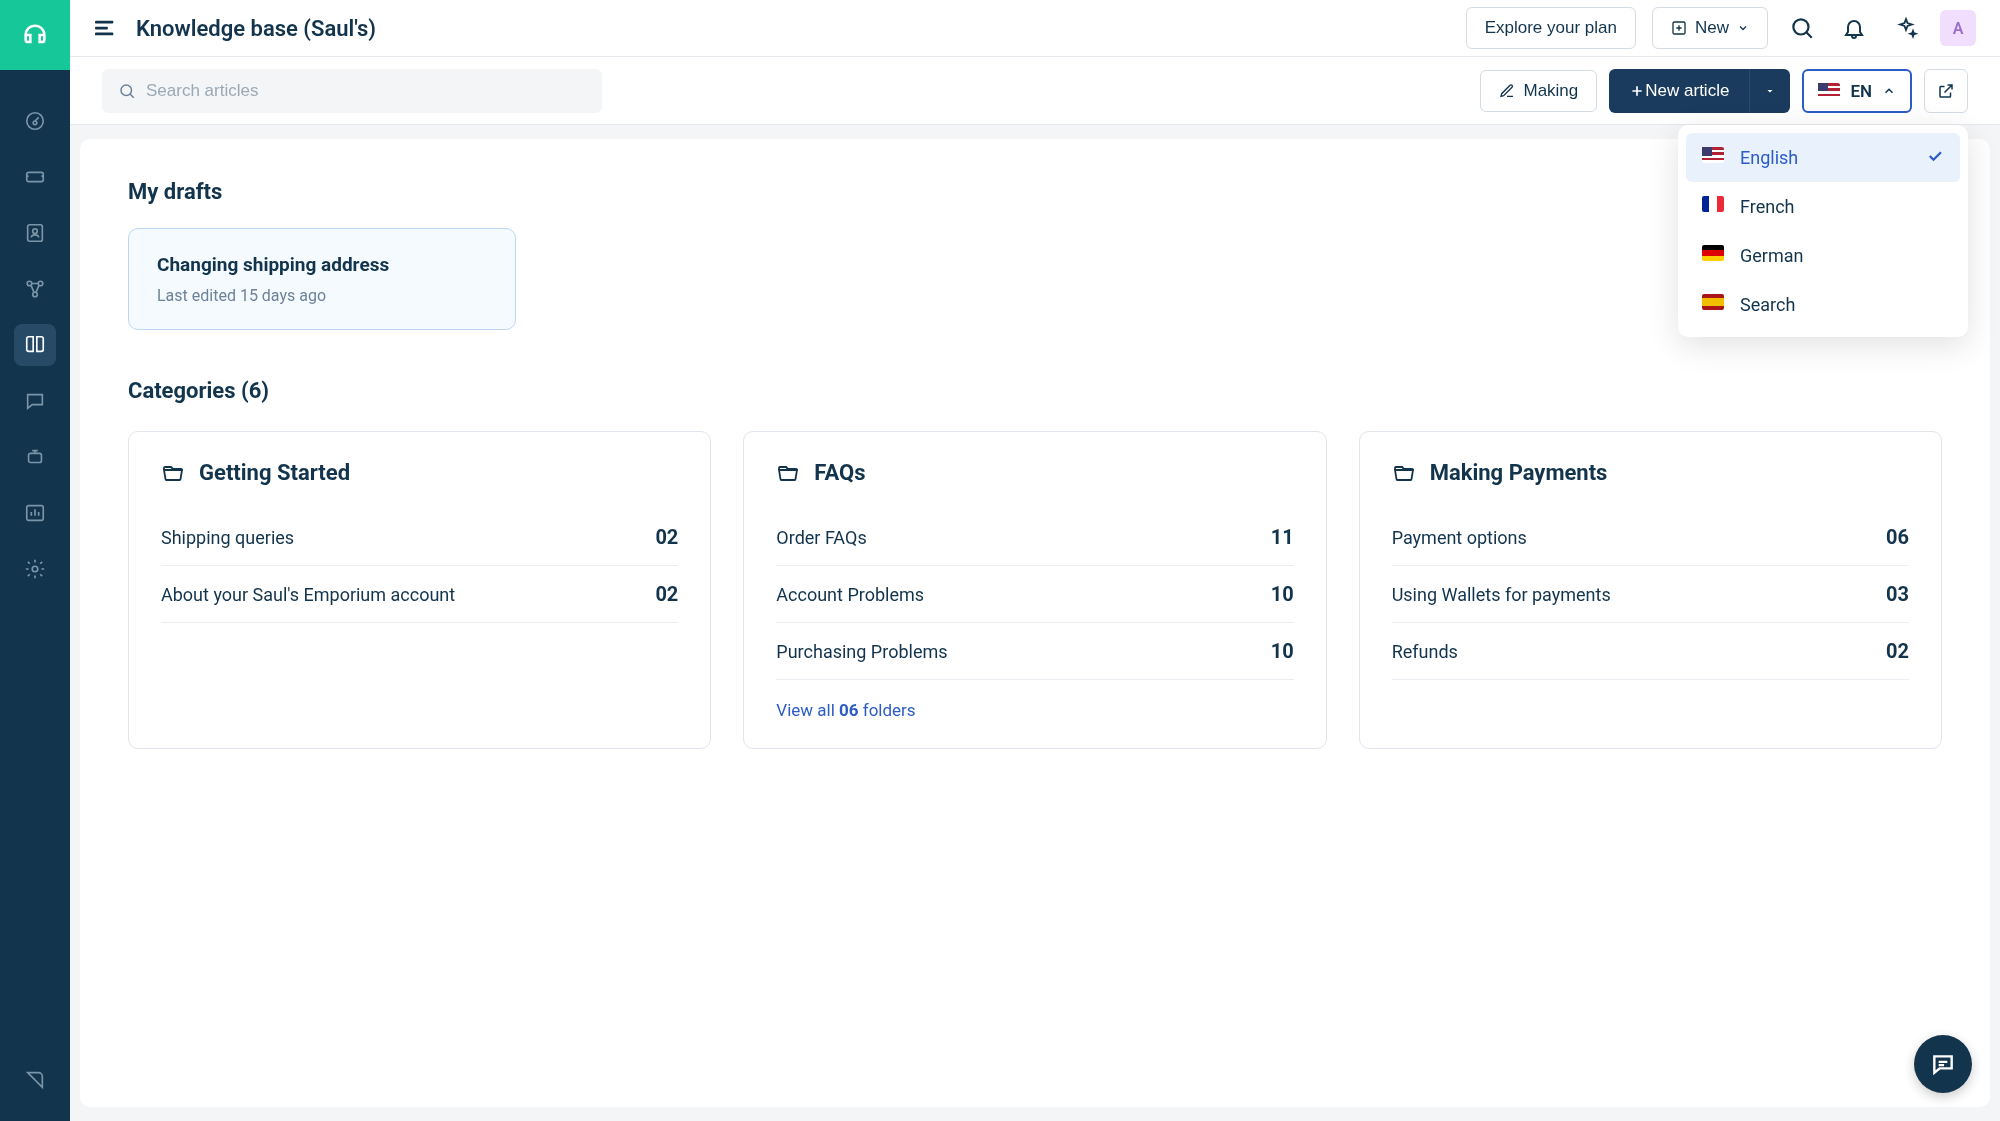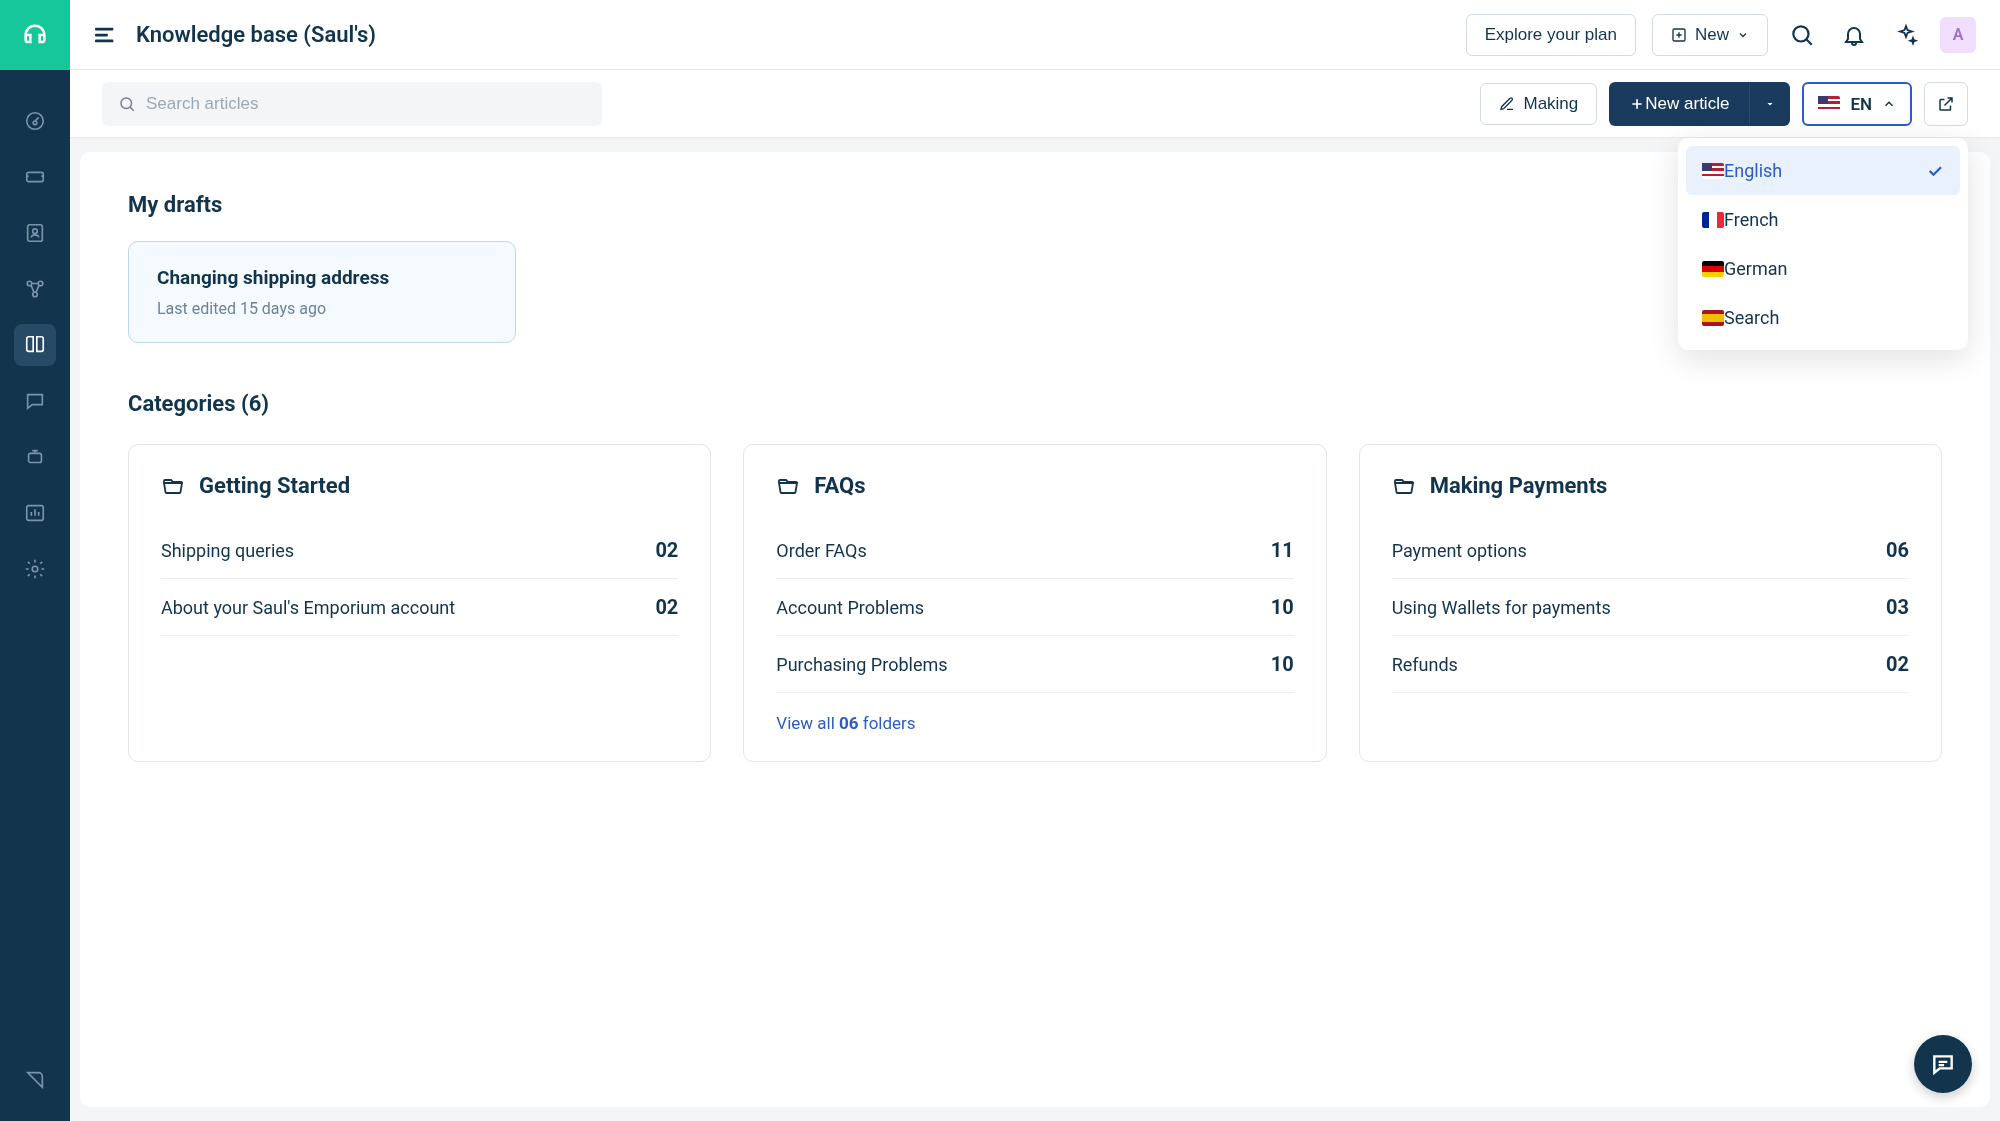--- a/index.html
+++ b/index.html
@@ -10,21 +10,21 @@
 
 .sidebar { width: 70px; background: #12344d; display: flex; flex-direction: column; align-items: center; padding-top: 0; flex-shrink: 0; }
 .sidebar-logo { width: 70px; height: 70px; background: #16c79a; display: flex; align-items: center; justify-content: center; }
 .sidebar-nav { display: flex; flex-direction: column; align-items: center; gap: 14px; padding-top: 30px; flex: 1; }
 .sidebar-item { width: 42px; height: 42px; border-radius: 8px; display: flex; align-items: center; justify-content: center; cursor: pointer; color: #7b95a8; }
 .sidebar-item.active { background: #274b66; color: #fff; }
 .sidebar-bottom { padding-bottom: 20px; }
 
 
 .main { flex: 1; display: flex; flex-direction: column; min-width: 0; }
-.topbar { height: 70px; display: flex; align-items: center; padding: 0 24px; border-bottom: 1px solid #e6eaee; gap: 18px; }
+.topbar { height: 57px; display: flex; align-items: center; padding: 0 24px; border-bottom: 1px solid #e6eaee; gap: 18px; }
 .hamburger { width: 24px; height: 24px; display: flex; align-items: center; justify-content: center; cursor: pointer; }
 .page-title { font-size: 22px; font-weight: 600; color: #12344d; flex: 1; }
 .topbar-right { display: flex; align-items: center; gap: 16px; }
 .btn { border: 1px solid #d3dbe4; background: #fff; border-radius: 6px; padding: 10px 18px; font-size: 17px; color: #12344d; cursor: pointer; display: flex; align-items: center; gap: 8px; }
 .icon-btn { width: 36px; height: 36px; display: flex; align-items: center; justify-content: center; cursor: pointer; color: #12344d; }
 .avatar { width: 36px; height: 36px; border-radius: 6px; background: #f1deff; color: #9b6fc9; display: flex; align-items: center; justify-content: center; font-weight: 600; }
 
 
 .actionbar { height: 68px; display: flex; align-items: center; padding: 12px 32px; gap: 12px; border-bottom: 1px solid #e6eaee; position: relative; }
 .search-box { width: 500px; height: 44px; background: #f3f5f7; border-radius: 6px; display: flex; align-items: center; padding: 0 16px; gap: 10px; }
@@ -32,21 +32,21 @@
 .search-box input::placeholder { color: #9aa9b5; }
 .actionbar-spacer { flex: 1; }
 .btn-primary { background: #1a3b5d; color: #fff; border: none; border-radius: 6px 0 0 6px; padding: 12px 20px; font-size: 17px; display: flex; align-items: center; cursor: pointer; }
 .btn-primary-split { display: flex; }
 .btn-primary-dropdown { background: #1a3b5d; color: #fff; border: none; border-left: 1px solid #2a4b6d; border-radius: 0 6px 6px 0; padding: 12px 14px; cursor: pointer; display: flex; align-items: center; }
 .lang-btn { border: 2px solid #2c5cc5; border-radius: 6px; padding: 10px 14px; display: flex; align-items: center; gap: 10px; cursor: pointer; background: #fff; color: #12344d; font-size: 17px; font-weight: 600; }
 .ext-btn { border: 1px solid #d3dbe4; border-radius: 6px; width: 44px; height: 44px; display: flex; align-items: center; justify-content: center; cursor: pointer; background: #fff; }
 
 
 .lang-dropdown { position: absolute; top: 68px; right: 32px; width: 290px; background: #fff; border-radius: 10px; box-shadow: 0 8px 32px rgba(0,0,0,0.12); padding: 8px; z-index: 100; }
-.lang-option { display: flex; align-items: center; padding: 14px 16px; border-radius: 6px; cursor: pointer; font-size: 18px; color: #12344d; }
+.lang-option { display: flex; gap: 16px; padding: 14px 16px; border-radius: 6px; cursor: pointer; font-size: 18px; color: #12344d; }
 .lang-option.selected { background: #e8f1fc; color: #2c5cc5; }
 .lang-option .check { margin-left: auto; color: #2c5cc5; }
 .flag { width: 22px; height: 16px; border-radius: 2px; display: inline-block; flex-shrink: 0; }
 .flag-us { background: linear-gradient(#b22234 0 16%, #fff 16% 33%, #b22234 33% 50%, #fff 50% 66%, #b22234 66% 83%, #fff 83% 100%); position: relative; }
 .flag-us::before { content:''; position:absolute; left:0; top:0; width:45%; height:55%; background:#3c3b6e; }
 .flag-fr { background: linear-gradient(90deg, #002395 0 33%, #fff 33% 66%, #ed2939 66% 100%); }
 .flag-de { background: linear-gradient(#000 0 33%, #dd0000 33% 66%, #ffce00 66% 100%); }
 .flag-es { background: linear-gradient(#aa151b 0 25%, #f1bf00 25% 75%, #aa151b 75% 100%); }
 
 

